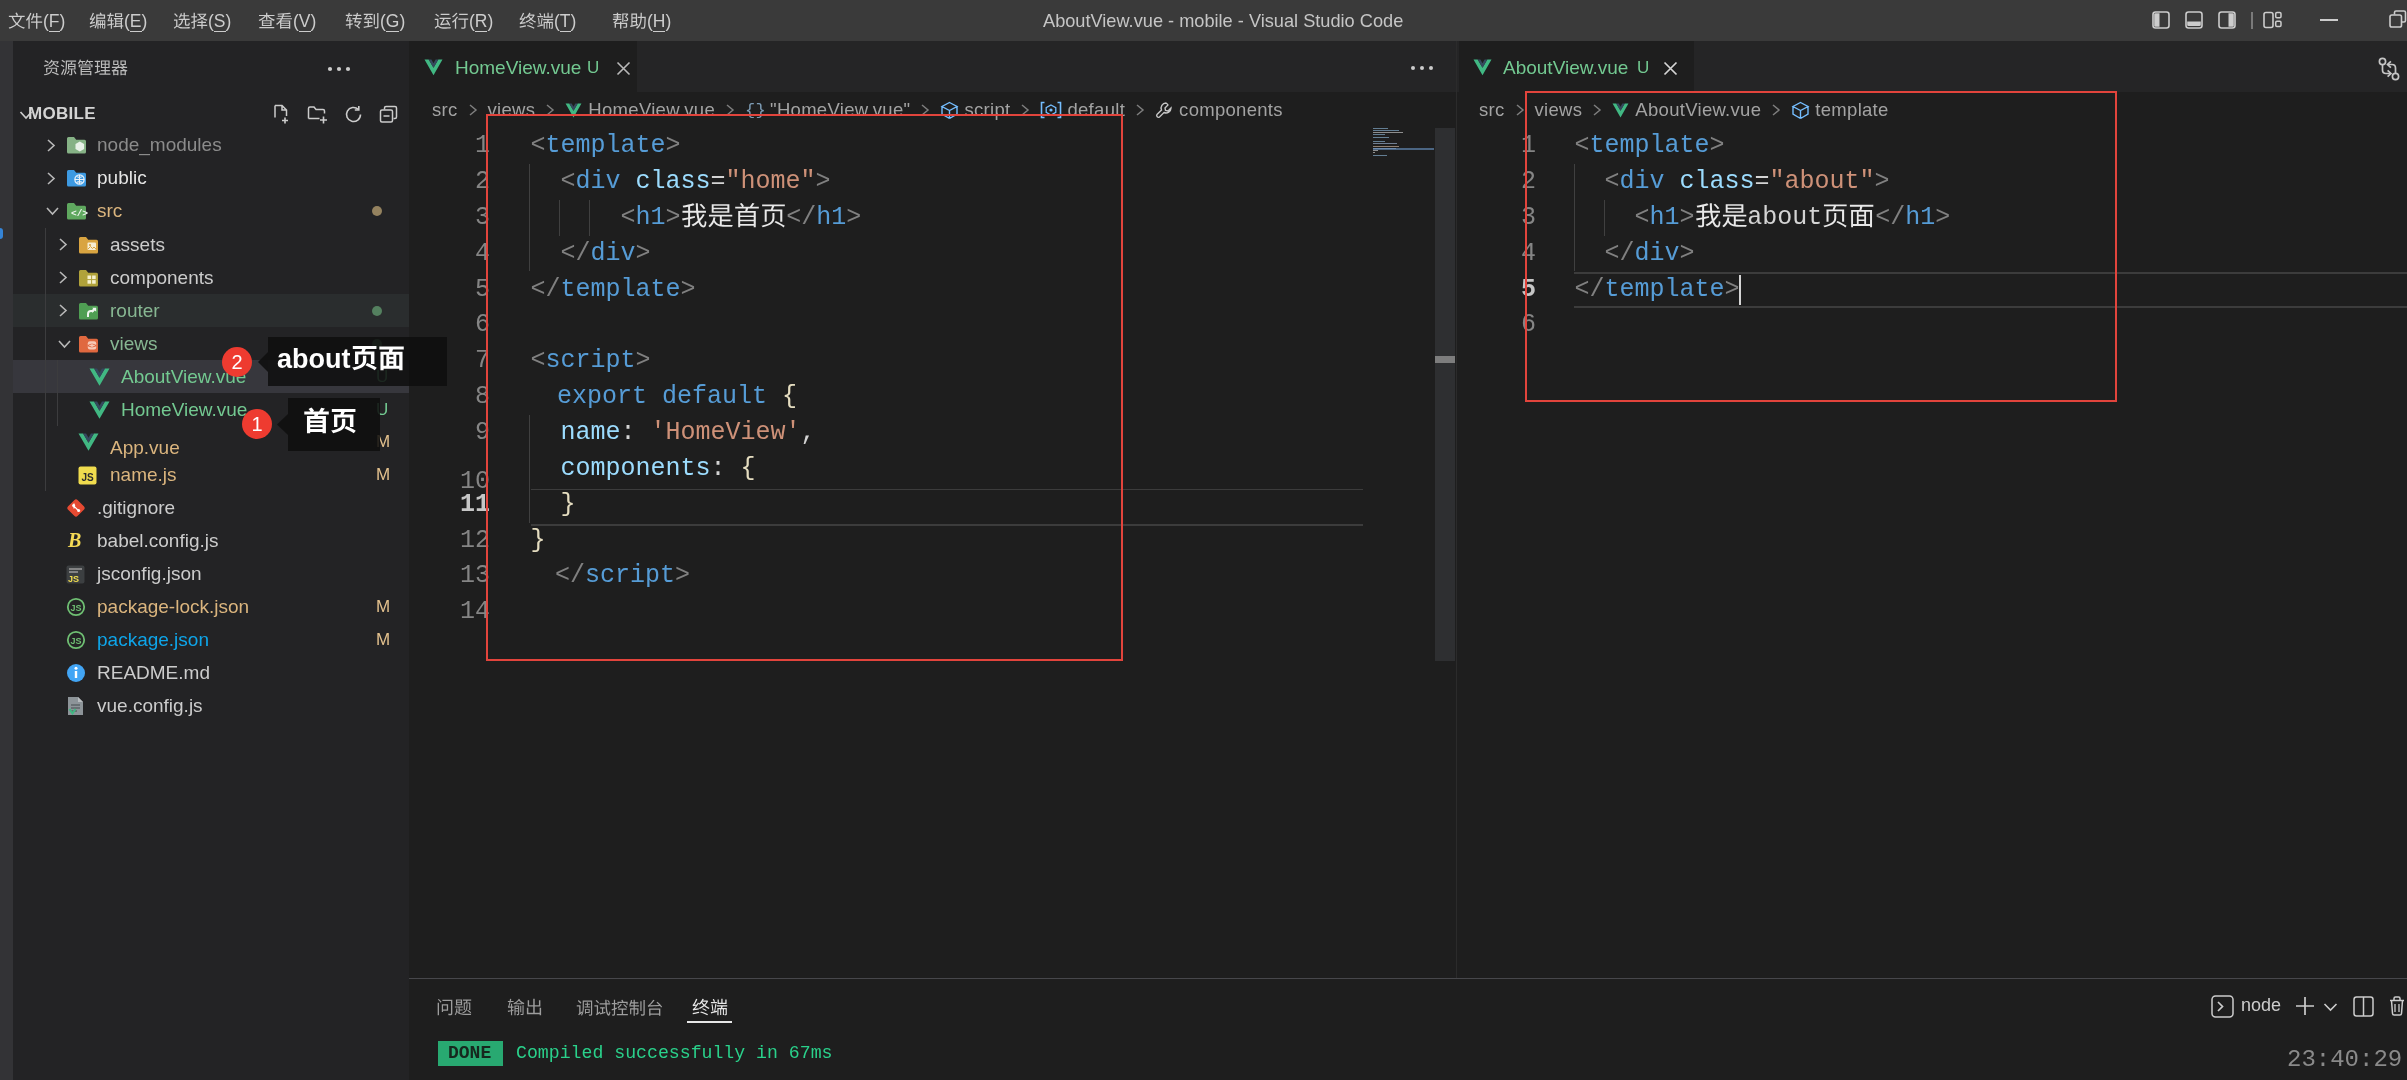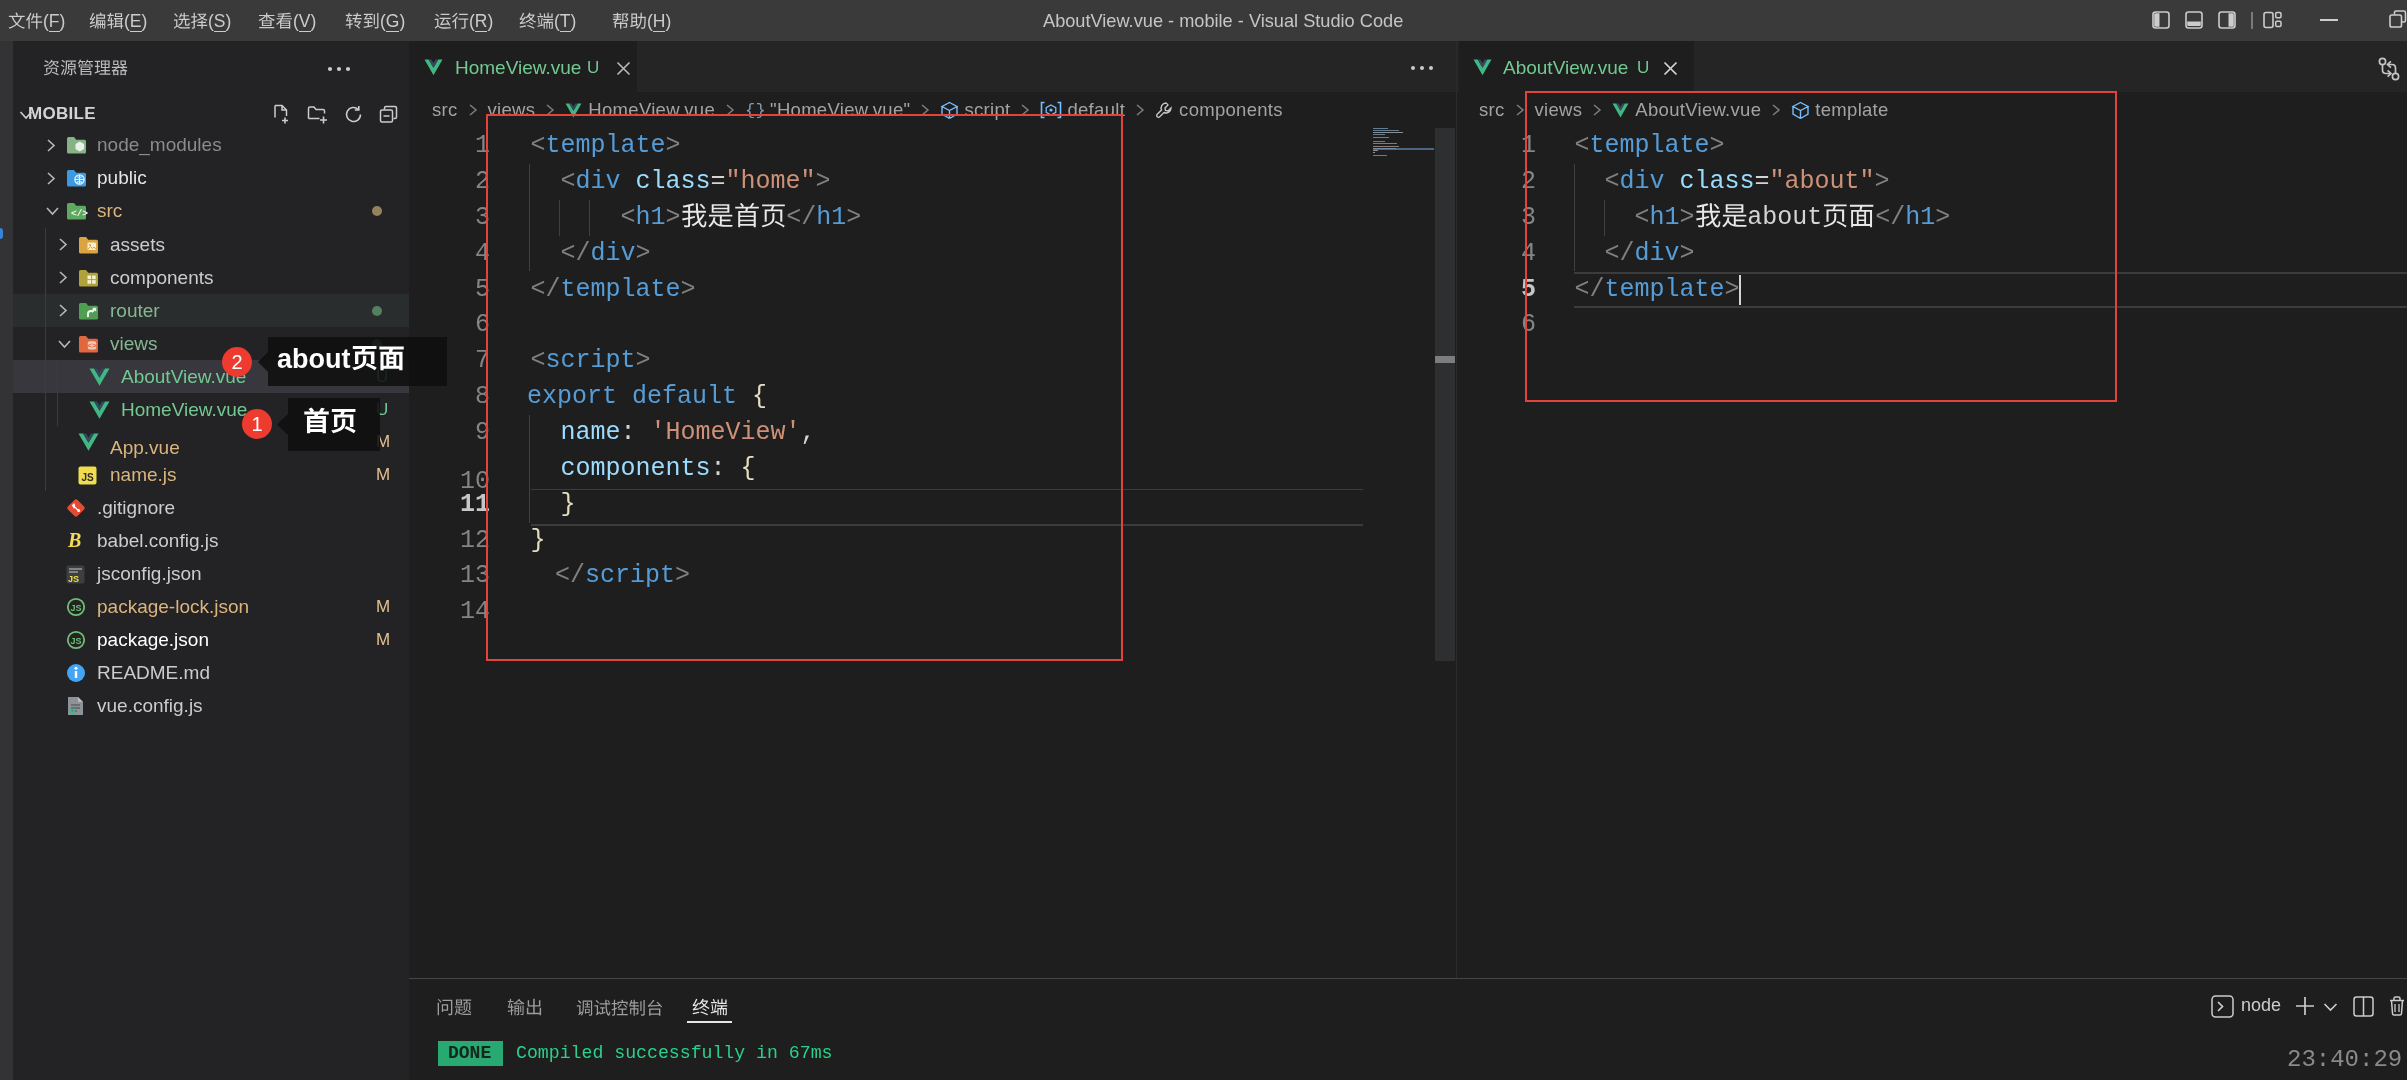--- a/index.html
+++ b/index.html
@@ -255,21 +255,21 @@
 <svg class="ic" style="left:66px;top:597.0px" width="20" height="20">
     <circle cx="10" cy="10" r="8.2" fill="none" stroke="#6fbf73" stroke-width="1.8"></circle>
     <text x="10" y="13.8" font-family="Liberation Sans" font-size="9" font-weight="bold" fill="#6fbf73" text-anchor="middle">JS</text>
   </svg>
 <div class="abs" style="left:97px;top:596.0px;font-size:19px;line-height:22px;color:#dbb57e;white-space:nowrap">package-lock.json</div>
 <div class="abs" style="left:376px;top:596.0px;font-size:17px;line-height:22px;color:#e2c08d">M</div>
 <svg class="ic" style="left:66px;top:630.0px" width="20" height="20">
     <circle cx="10" cy="10" r="8.2" fill="none" stroke="#6fbf73" stroke-width="1.8"></circle>
     <text x="10" y="13.8" font-family="Liberation Sans" font-size="9" font-weight="bold" fill="#6fbf73" text-anchor="middle">JS</text>
   </svg>
-<div class="abs" style="left:97px;top:629.0px;font-size:19px;line-height:22px;color:#ffffff;white-space:nowrap">package.json</div>
+<div class="abs" style="left:97px;top:629.0px;font-size:19px;line-height:22px;color:#0ea5e9;white-space:nowrap">package.json</div>
 <div class="abs" style="left:376px;top:629.0px;font-size:17px;line-height:22px;color:#e2c08d">M</div>
 <svg class="ic" style="left:66px;top:663.0px" width="20" height="20">
     <circle cx="10" cy="10" r="9" fill="#42a5f5"></circle>
     <rect x="8.8" y="8" width="2.4" height="7" fill="#fff"></rect>
     <circle cx="10" cy="5.2" r="1.5" fill="#fff"></circle>
   </svg>
 <div class="abs" style="left:97px;top:662.0px;font-size:19px;line-height:22px;color:#cccccc;white-space:nowrap">README.md</div>
 <svg class="ic" style="left:67px;top:696.0px" width="17" height="20">
     <path d="M1 1 h10 l5 5 v13 h-15 z" fill="#8d9499"></path>
     <path d="M11 1 l5 5 h-5 z" fill="#b8bcbf"></path>
@@ -416,21 +416,21 @@
 <div class="abs mono" style="left:530.5px;top:163.9px;height:35.85px;line-height:35.85px;font-size:25px;white-space:pre"><span style="color:#d4d4d4">  </span><span style="color:#808080">&lt;</span><span style="color:#569cd6">div </span><span style="color:#9cdcfe">class</span><span style="color:#d4d4d4">=</span><span style="color:#ce9178">"home"</span><span style="color:#808080">&gt;</span></div>
 <div class="abs mono" style="left:530.5px;top:199.8px;height:35.85px;line-height:35.85px;font-size:25px;white-space:pre"><span style="color:#d4d4d4">      </span><span style="color:#808080">&lt;</span><span style="color:#569cd6">h1</span><span style="color:#808080">&gt;</span><svg style="width:105.6px;height:26.4px;vertical-align:-3.17px;fill:#e8e8e8;vertical-align:-4.8px;" viewBox="0 0 4000 1000" preserveAspectRatio="xMinYMid meet">
       <use href="#g6211r" x="0"></use>
       <use href="#g662fr" x="1000"></use>
       <use href="#g9996r" x="2000"></use>
       <use href="#g9875r" x="3000"></use>
     </svg><span style="color:#808080">&lt;/</span><span style="color:#569cd6">h1</span><span style="color:#808080">&gt;</span></div>
 <div class="abs mono" style="left:530.5px;top:235.7px;height:35.85px;line-height:35.85px;font-size:25px;white-space:pre"><span style="color:#d4d4d4">  </span><span style="color:#808080">&lt;/</span><span style="color:#569cd6">div</span><span style="color:#808080">&gt;</span></div>
 <div class="abs mono" style="left:530.5px;top:271.5px;height:35.85px;line-height:35.85px;font-size:25px;white-space:pre"><span style="color:#808080">&lt;/</span><span style="color:#569cd6">template</span><span style="color:#808080">&gt;</span></div>
 <div class="abs mono" style="left:530.5px;top:343.2px;height:35.85px;line-height:35.85px;font-size:25px;white-space:pre"><span style="color:#808080">&lt;</span><span style="color:#569cd6">script</span><span style="color:#808080">&gt;</span></div>
-<div class="abs mono" style="left:527px;top:379.1px;height:35.85px;line-height:35.85px;font-size:25px;white-space:pre"><span style="color:#569cd6">export default </span><span style="color:#e5ddc0">{</span></div>
+<div class="abs mono" style="left:557px;top:379.1px;height:35.85px;line-height:35.85px;font-size:25px;white-space:pre"><span style="color:#569cd6">export default </span><span style="color:#e5ddc0">{</span></div>
 <div class="abs mono" style="left:530.5px;top:414.9px;height:35.85px;line-height:35.85px;font-size:25px;white-space:pre"><span style="color:#d4d4d4">  </span><span style="color:#9cdcfe">name</span><span style="color:#d4d4d4">: </span><span style="color:#ce9178">'HomeView'</span><span style="color:#d4d4d4">,</span></div>
 <div class="abs mono" style="left:530.5px;top:450.8px;height:35.85px;line-height:35.85px;font-size:25px;white-space:pre"><span style="color:#d4d4d4">  </span><span style="color:#9cdcfe">components</span><span style="color:#d4d4d4">: </span><span style="color:#e5ddc0">{</span></div>
 <div class="abs mono" style="left:530.5px;top:486.6px;height:35.85px;line-height:35.85px;font-size:25px;white-space:pre"><span style="color:#d4d4d4">  </span><span style="color:#e5ddc0">}</span></div>
 <div class="abs mono" style="left:530.5px;top:522.5px;height:35.85px;line-height:35.85px;font-size:25px;white-space:pre"><span style="color:#e5ddc0">}</span></div>
 <div class="abs mono" style="left:555px;top:558.3px;height:35.85px;line-height:35.85px;font-size:25px;white-space:pre"><span style="color:#808080">&lt;/</span><span style="color:#569cd6">script</span><span style="color:#808080">&gt;</span></div>
 <div class="abs mono" style="left:1574.5px;top:128.1px;height:35.85px;line-height:35.85px;font-size:25px;white-space:pre"><span style="color:#808080">&lt;</span><span style="color:#569cd6">template</span><span style="color:#808080">&gt;</span></div>
 <div class="abs mono" style="left:1574.5px;top:163.9px;height:35.85px;line-height:35.85px;font-size:25px;white-space:pre"><span style="color:#d4d4d4">  </span><span style="color:#808080">&lt;</span><span style="color:#569cd6">div </span><span style="color:#9cdcfe">class</span><span style="color:#d4d4d4">=</span><span style="color:#ce9178">"about"</span><span style="color:#808080">&gt;</span></div>
 <div class="abs mono" style="left:1574.5px;top:199.8px;height:35.85px;line-height:35.85px;font-size:25px;white-space:pre"><span style="color:#d4d4d4">    </span><span style="color:#808080">&lt;</span><span style="color:#569cd6">h1</span><span style="color:#808080">&gt;</span><svg style="width:52.8px;height:26.4px;vertical-align:-3.17px;fill:#e8e8e8;vertical-align:-4.8px;" viewBox="0 0 2000 1000" preserveAspectRatio="xMinYMid meet">
       <use href="#g6211r" x="0"></use>
       <use href="#g662fr" x="1000"></use>

